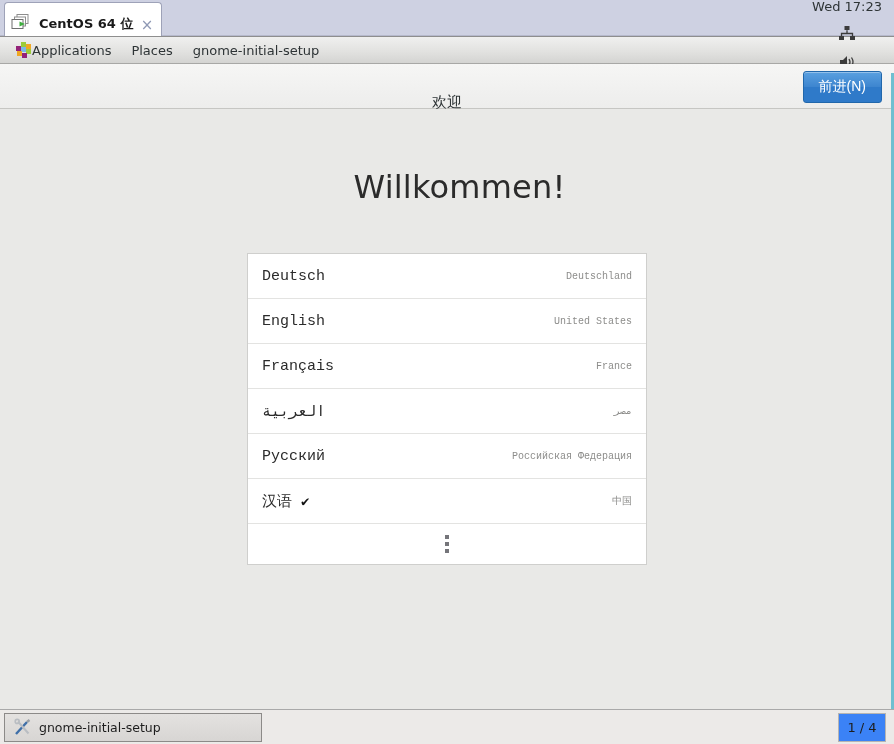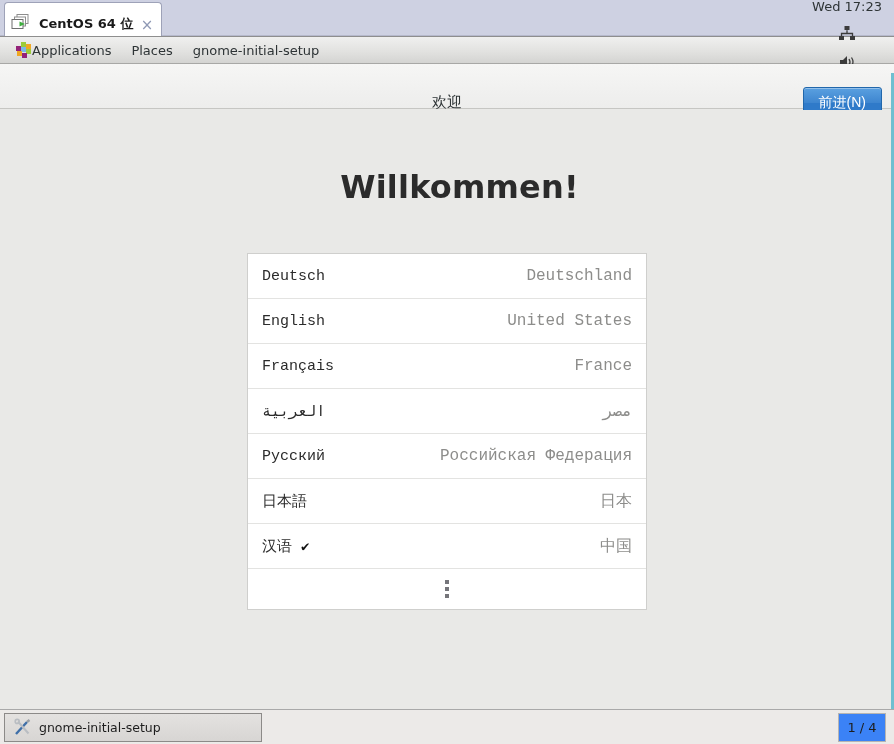--- a/index.html
+++ b/index.html
@@ -73,31 +73,30 @@
   .next-button {
     position: absolute; right: 12px; top: 7px;
     padding: 6px 15px;
     font-size: 14px; color: #ffffff;
     background: linear-gradient(to bottom, #5aa0e0 0%, #3d85cf 50%, #2f7ac9 51%, #2f7ac9 100%);
     border: 1px solid #2167ab;
     border-radius: 3px;
     cursor: pointer;
     box-shadow: inset 0 1px 0 rgba(255,255,255,0.35);
     white-space: nowrap;
-    margin-top: 16px;
   }
   
   .content {
     position: absolute; left: 0; top: 73px; width: 894px; height: 599px;
     background: #e9e9e7;
   }
   .welcome-title {
     text-align: center;
     margin-top: 58px;
-    font-size: 32px; font-weight: bold; color: #2b2b2b;
+    font-size: 32px; font-weight: normal; color: #2b2b2b;
     letter-spacing: 0.2px;
     padding-left: 25px;
   }
   .lang-list {
     width: 400px; margin: 47px auto 0 auto;
     background: #ffffff;
     border: 1px solid #cfcfcd;
     font-family: Liberation Mono, monospace;
   }
   .lang-row {
@@ -105,21 +104,21 @@
     display: flex; align-items: center;
     padding: 0 14px;
     border-bottom: 1px solid #e3e3e1;
     cursor: pointer;
     background: #ffffff;
   }
   .lang-row:last-child { border-bottom: none; }
   .lang-name { font-size: 15px; color: #2b2b2b; white-space: nowrap; }
   .lang-check { font-size: 14px; color: #111; margin-left: 9px; }
   .lang-region {
-    margin-left: auto; font-size: 16px; color: #8d8d8b; white-space: nowrap;
+    margin-left: auto; font-size: 10px; color: #8d8d8b; white-space: nowrap;
   }
   .more-row {
     height: 40px; display: flex; align-items: center; justify-content: center;
     background: #ffffff; cursor: pointer;
   }
   .more-dots { display: flex; flex-direction: column; gap: 3px; }
   .more-dots span { width: 4px; height: 4px; background: #75757a; display: block; }
   
   .taskbar {
     position: absolute; left: 0; top: 709px; width: 894px; height: 35px;
@@ -239,24 +238,20 @@
         </div>
         <div class="lang-row">
           <span class="lang-name">العربية</span>
           <span class="lang-region">مصر</span>
         </div>
         <div class="lang-row">
           <span class="lang-name">Русский</span>
           <span class="lang-region">Российская Федерация</span>
         </div>
         <div class="lang-row">
-          <span class="lang-name">日本語</span>
-          <span class="lang-region">日本</span>
-        </div>
-        <div class="lang-row">
           <span class="lang-name">汉语</span>
           <span class="lang-check">✔</span>
           <span class="lang-region">中国</span>
         </div>
         <div class="more-row">
         <span class="more-dots">
           <span></span>
             <span></span>
             <span></span>
         </span>

